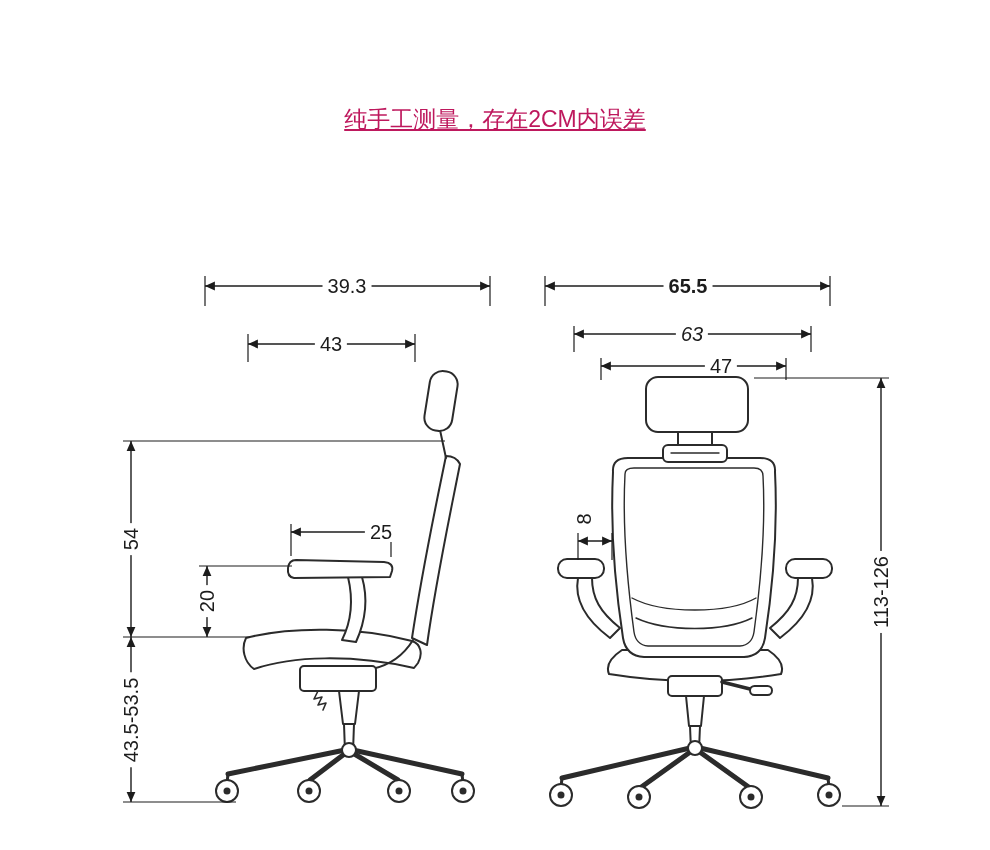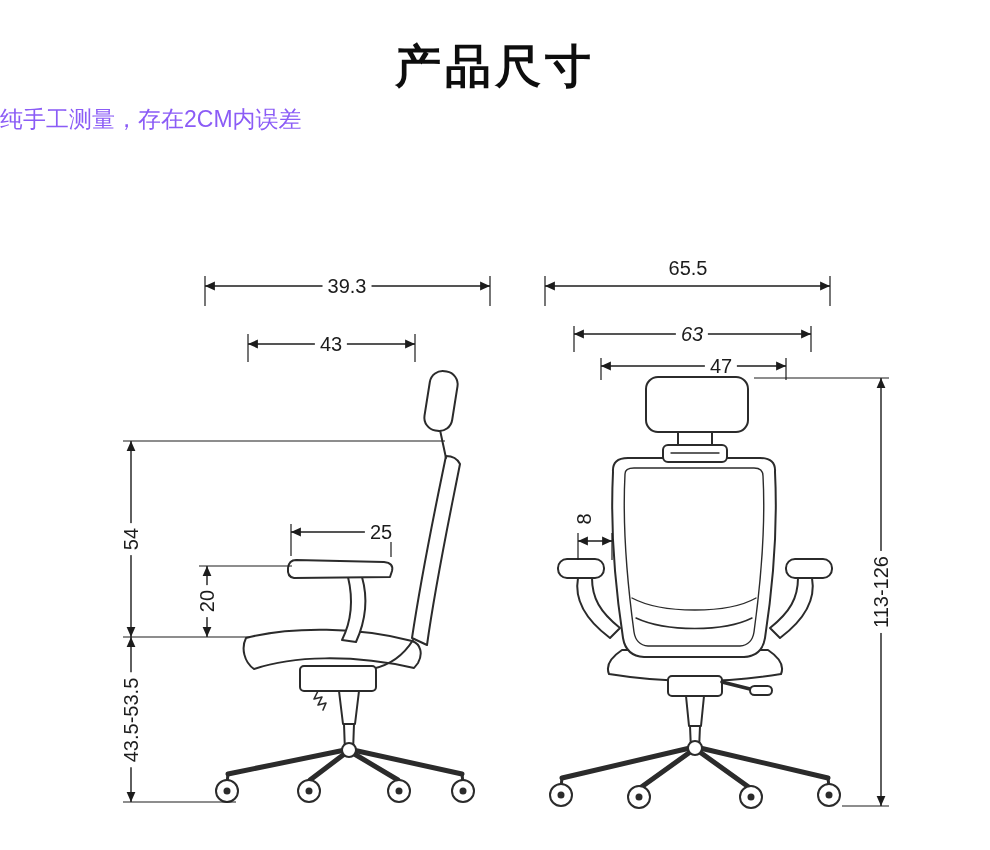--- a/index.html
+++ b/index.html
@@ -1,32 +1,31 @@
 <!DOCTYPE html>
 <html><head>
 <meta charset="utf-8">
 <style>
   html,body{margin:0;padding:0;background:#fff;}
   .stage{position:relative;width:990px;height:850px;background:#fff;overflow:hidden;
          font-family:"Liberation Sans","DejaVu Sans",sans-serif;color:#111;}
   .title{position:absolute;top:36px;left:0;width:100%;text-align:center;
          font-size:46px;font-weight:700;letter-spacing:4px;color:#0d0d0d;}
-  .subtitle{position:absolute;top:104px;left:0;width:100%;text-align:left;
-            font-size:23px;color:#8b5cf6;}
+  .subtitle{position:absolute;top:104px;left:0;width:100%;text-align:center;
+            font-size:23px;color:#be185d;text-decoration:underline;}
   .canvas{position:absolute;left:0;top:0;}
   .dim-label{position:absolute;transform:translate(-50%,-50%);background:#fff;
              padding:0 5px;font-size:20px;color:#1c1c1c;white-space:nowrap;line-height:1;}
   .dim-label.vert{transform:translate(-50%,-50%) rotate(-90deg);}
 </style>
 </head>
 <body>
 
 <div class="stage">
 
-  <div class="title">产品尺寸</div>
   <div class="subtitle">纯手工测量，存在2CM内误差</div>
 
   <svg class="canvas" width="990" height="850" viewBox="0 0 990 850">
     <defs>
       <marker id="arr" viewBox="0 0 10 10" refX="9" refY="5" markerUnits="userSpaceOnUse" markerWidth="11" markerHeight="11" orient="auto-start-reverse">
         <path d="M0,1 L9,5 L0,9 z" fill="#1c1c1c"></path>
       </marker>
     </defs>
 
     <g stroke="#2b2b2b" stroke-width="2" fill="none" stroke-linejoin="round" stroke-linecap="round">
@@ -183,19 +182,19 @@
     </g>
   </svg>
 
   <div class="dim-label" style="left:347px;top:286px;">39.3</div>
   <div class="dim-label" style="left:331px;top:344px;">43</div>
   <div class="dim-label" style="left:341px;top:532px;margin-left:40px;">25</div>
   <div class="dim-label vert" style="left:131px;top:539px;">54</div>
   <div class="dim-label vert" style="left:131px;top:720px;">43.5-53.5</div>
   <div class="dim-label vert" style="left:207px;top:601px;">20</div>
 
-  <div class="dim-label" style="left:688px;top:268px;">65.5</div>
+  <div class="dim-label" style="left:688px;top:286px;font-weight:bold;">65.5</div>
   <div class="dim-label" style="left:692px;top:334px;font-style:italic;">63</div>
   <div class="dim-label" style="left:693px;top:366px;margin-left:28px;">47</div>
   <div class="dim-label vert" style="left:584px;top:519px;">8</div>
   <div class="dim-label vert" style="left:881px;top:592px;">113-126</div>
 
 </div>
 
 </body></html>

